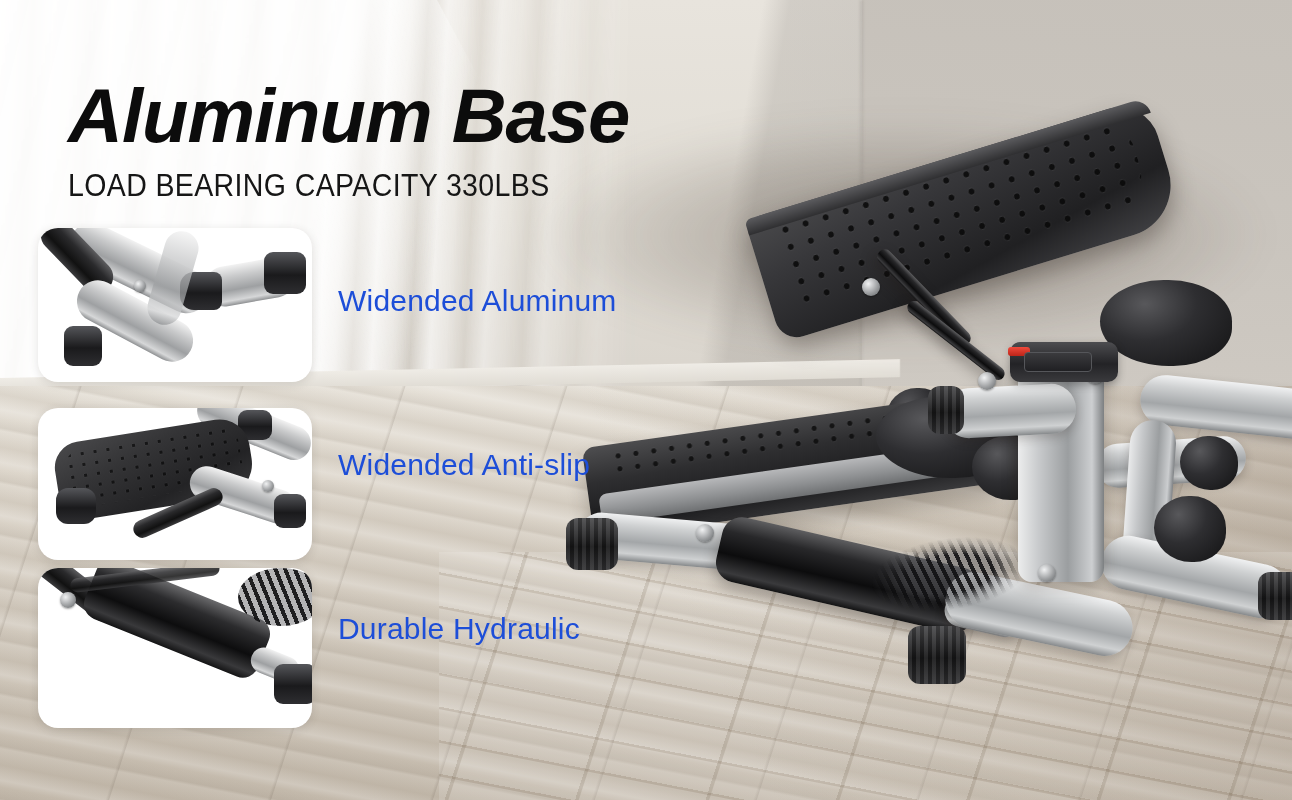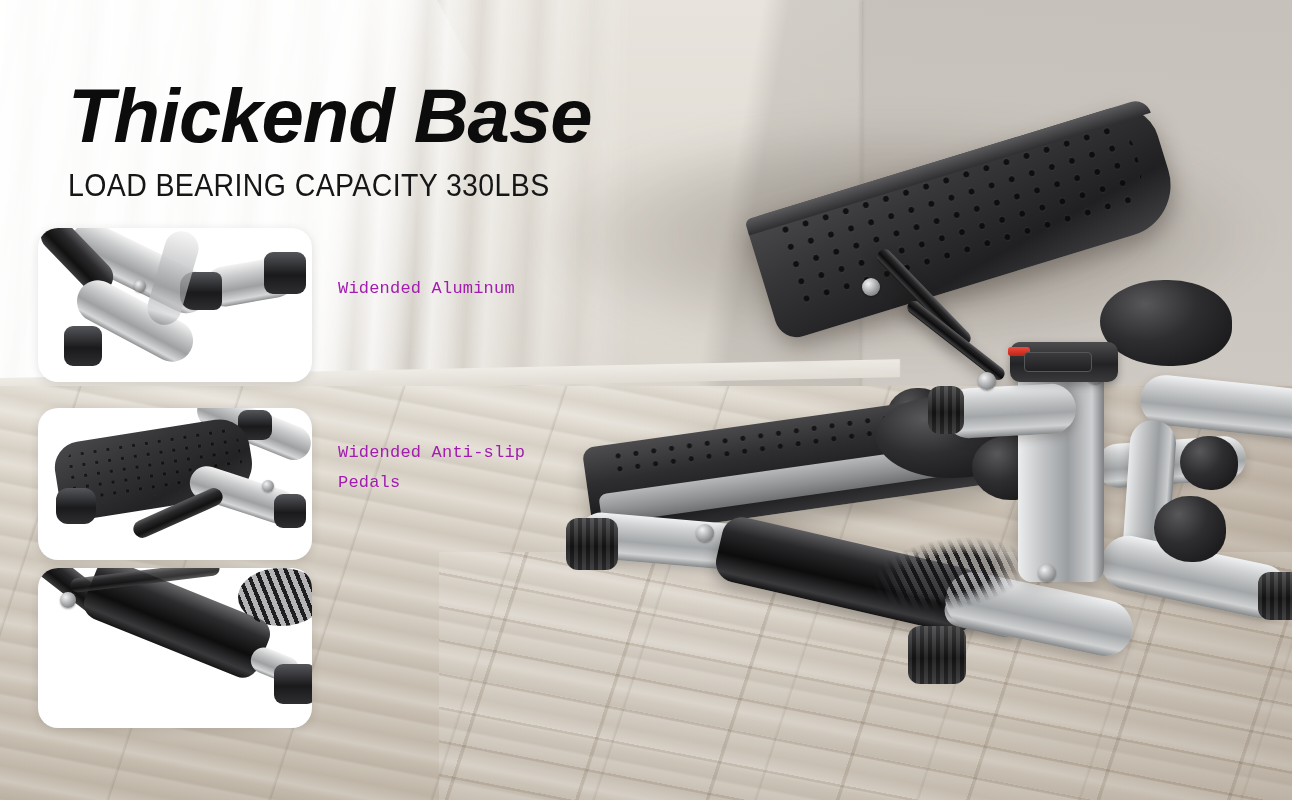--- a/index.html
+++ b/index.html
@@ -125,26 +125,25 @@
   }
   .f1{left:38px;top:228px;}
   .f2{left:38px;top:408px;}
   .f3{left:38px;top:568px;}
   .f1 .thumb{height:154px;}
   .f2 .thumb{height:152px;}
   .f3 .thumb{height:160px;}
 
   .flabel{
     position:absolute;left:300px;
-    font-size:17px;color:#a21caf;line-height:1.78;white-space:nowrap;
+    font-size:30px;color:#1d4ed8;line-height:1.78;white-space:nowrap;
     letter-spacing:.2px;
-    font-family:Liberation Mono, monospace;
   }
   .f1 .flabel{top:46px;}
-  .f2 .flabel{top:30px;}
+  .f2 .flabel{top:30px;text-align:center;}
   .f3 .flabel{top:34px;}
 
   
   .tubeA{position:absolute;border-radius:40px;}
   .alu{background:linear-gradient(180deg,#f2f2f2 0%,#c9cacb 28%,#9ea0a2 62%,#d6d7d8 88%,#8e9092 100%);}
   .blk{background:linear-gradient(180deg,#5c5c5e 0%,#2a2a2c 32%,#111 70%,#3a3a3c 100%);}
   .cap{position:absolute;border-radius:9px;background:linear-gradient(180deg,#55565a,#1a1a1c 55%,#2e2e31);}
 
   
   .pedalpad{
@@ -332,21 +331,21 @@
 
     <div class="monitor">
       <div class="redbtn"></div>
       <div class="lcd"></div>
     </div>
 
     <div class="softblob" style="left:614px;top:376px;width:72px;height:66px;"></div>
     <div class="softblob" style="left:640px;top:316px;width:58px;height:54px;"></div>
   </div>
 
-  <div class="headline">Thickend Base</div>
+  <div class="headline">Aluminum Base</div>
   <div class="subhead">LOAD BEARING CAPACITY 330LBS</div>
 
   <div class="feature f1">
     <div class="thumb">
       <div class="tubeA alu" style="position:absolute;left:26px;top:18px;width:150px;height:44px;transform:rotate(26deg);border-radius:30px;"></div>
       <div class="tubeA blk" style="position:absolute;left:-6px;top:12px;width:90px;height:32px;transform:rotate(46deg);border-radius:22px;"></div>
       <div class="tubeA alu" style="position:absolute;left:34px;top:72px;width:126px;height:42px;transform:rotate(28deg);border-radius:26px;"></div>
       <div class="cap" style="left:26px;top:98px;width:38px;height:40px;"></div>
       <div class="tubeA alu" style="position:absolute;left:166px;top:34px;width:92px;height:40px;transform:rotate(-10deg);border-radius:26px;"></div>
       <div class="cap" style="left:226px;top:24px;width:42px;height:42px;"></div>
@@ -367,31 +366,31 @@
         <div class="dots"></div>
       </div>
       <div class="cap" style="left:18px;top:80px;width:40px;height:36px;border-radius:12px;"></div>
       <div class="tubeA alu" style="position:absolute;left:150px;top:70px;width:110px;height:34px;transform:rotate(18deg);border-radius:22px;"></div>
       <div class="cap" style="left:236px;top:86px;width:32px;height:34px;"></div>
       <div class="tubeA blk" style="position:absolute;left:92px;top:96px;width:96px;height:18px;transform:rotate(-24deg);border-radius:12px;"></div>
       <div class="bolt" style="left:224px;top:72px;width:12px;height:12px;"></div>
     </div>
     <div class="flabel">
       <div>Widended Anti-slip</div>
-      <div>Pedals</div>
     </div>
   </div>
 
   <div class="feature f3">
     <div class="thumb">
       <div class="tubeA blk" style="position:absolute;left:-10px;top:6px;width:96px;height:26px;transform:rotate(38deg);border-radius:16px;"></div>
       <div class="rod" style="left:46px;top:20px;width:186px;height:62px;transform:rotate(22deg);"></div>
       <div class="tubeA alu" style="position:absolute;left:212px;top:84px;width:50px;height:26px;transform:rotate(22deg);border-radius:14px;"></div>
       <div class="cap" style="left:236px;top:96px;width:42px;height:40px;"></div>
       <div class="bolt" style="left:22px;top:24px;width:16px;height:16px;"></div>
       <div class="tubeA blk" style="position:absolute;left:32px;top:2px;width:150px;height:14px;transform:rotate(-7deg);border-radius:10px;opacity:.85;"></div>
       <div style="position:absolute;left:200px;top:0px;width:86px;height:58px;border-radius:50%;background:repeating-linear-gradient(68deg, rgba(18,18,20,.95) 0 4px, rgba(90,90,94,.45) 4px 9px);"></div>
     </div>
     <div class="flabel">
+      <div>Durable Hydraulic</div>
     </div>
   </div>
 
 </div>
 
 </body></html>

